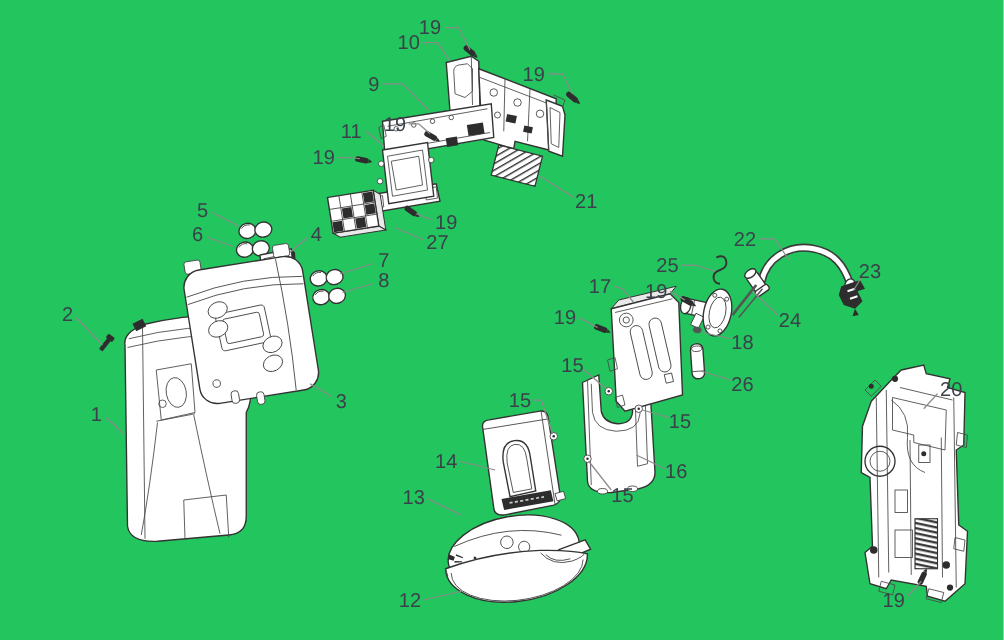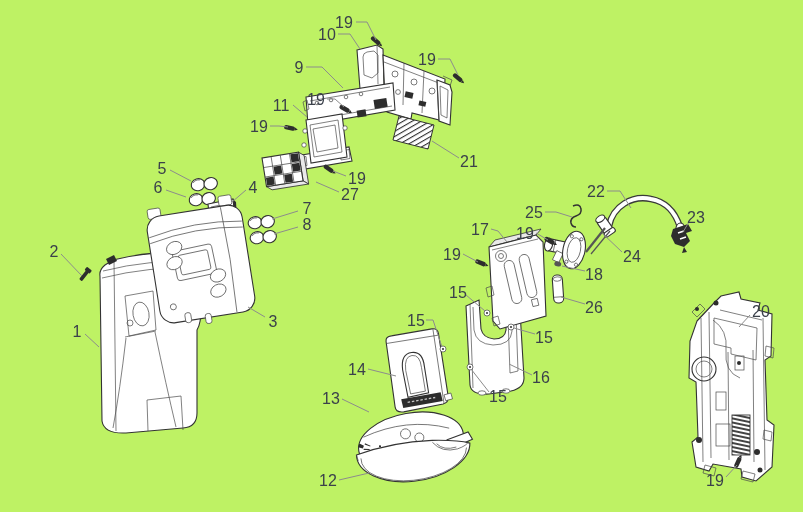--- a/index.html
+++ b/index.html
@@ -1,16 +1,16 @@
 <!DOCTYPE html>
 <html><head>
 <meta charset="utf-8">
 <style>
   html,body{margin:0;padding:0;background:#ffffff;}
-  .stage{position:relative;width:803px;height:512px;background:#bef264;
+  .stage{position:relative;width:803px;height:512px;background:#22c55e;
          font-family:"Liberation Sans",sans-serif;overflow:hidden;}
   svg{display:block}
   .wh  {fill:#ffffff;stroke:#333333;stroke-width:1.1;}
   .wht {fill:#ffffff;stroke:#444444;stroke-width:0.7;}
   .ln  {fill:none;stroke:#333333;stroke-width:1.1;}
   .lnt {fill:none;stroke:#4a4a4a;stroke-width:0.7;}
   .dk  {fill:#2d2d2d;stroke:none;}
   .gy  {fill:#e9e9e9;stroke:#333333;stroke-width:0.8;}
   text.callout{font-family:"Liberation Sans",sans-serif;}
 </style>

